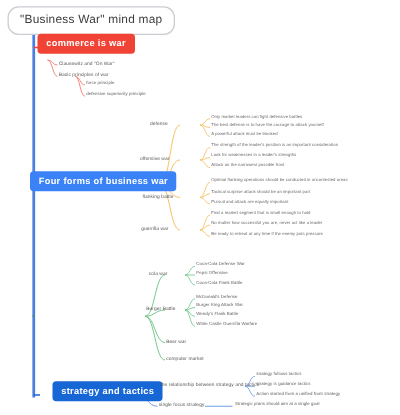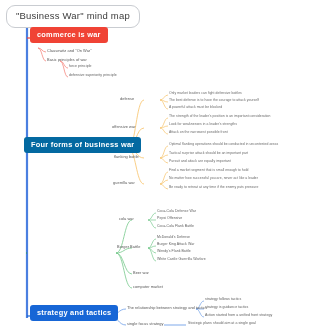--- a/index.html
+++ b/index.html
@@ -40,23 +40,23 @@
   .topic {
     padding: 4px 7px;
     border-radius: 3px;
     color: #ffffff;
     font-weight: bold;
     font-size: 7.4px;
     letter-spacing: .25px;
     text-align: center;
   }
   .topic.red    { background: #f04335; left: 30px;  top: 27px;  }
-  .topic.orange { background: #0369a1; left: 24px;  top: 137px; text-align: center; }
+  .topic.orange { background: #3b82f6; left: 24px;  top: 137px; text-align: center; }
   .topic.green  { background: #2aa34a; left: 24px;  top: 242px; }
-  .topic.blue   { background: #1766d6; left: 30px;  top: 305px; }
+  .topic.blue   { background: #1766d6; left: 42px;  top: 305px; }
 
   
   .leaf {
     font-size: 3.5px;
     color: #5b5b5b;
     letter-spacing: .05px;
     transform-origin: left center;
   }
   .leaf.l2 { font-size: 3.9px; color: #565656; }
   .leaf.l3 { font-size: 3.5px; color: #606060; }

